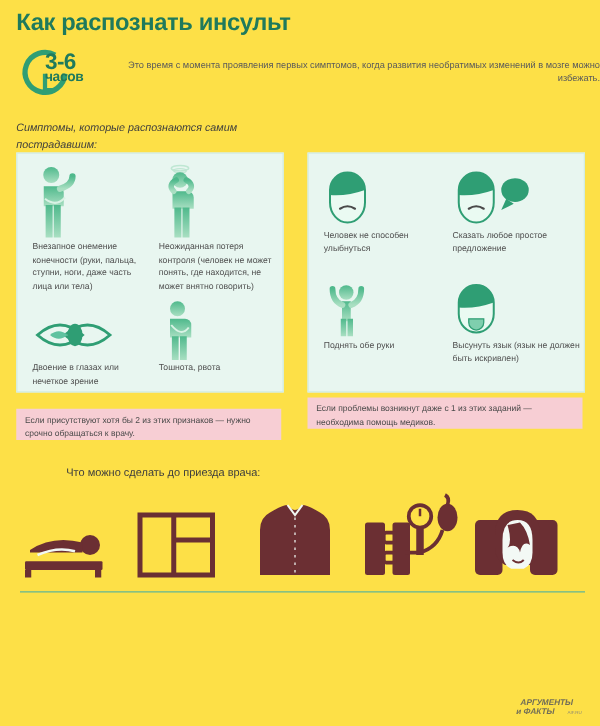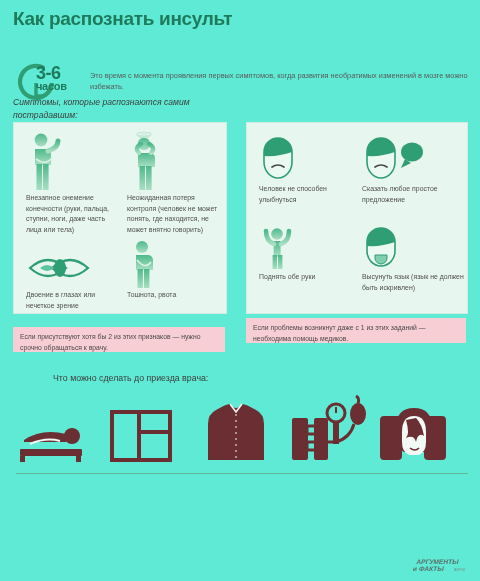--- a/index.html
+++ b/index.html
@@ -4,39 +4,39 @@
 <style>
   html,body{margin:0;padding:0;}
   body{
     width:480px;height:581px;
     background:#eef7f3;
     font-family:"Liberation Sans","DejaVu Sans",sans-serif;
     color:#4a4a4a;
     overflow:hidden;
     position:relative;
   }
-  .page{position:relative;width:480px;height:581px;background:#5eead4;}
+  .page{position:relative;width:480px;height:581px;background:#fde047;}
 
   
   .title{
     position:absolute;left:13px;top:8px;
     font-size:19px;font-weight:bold;color:#1f7a5c;
     letter-spacing:-0.3px;
   }
-  .clock-block{position:absolute;left:14px;top:38px;width:460px;height:42px;margin-top:24px;}
+  .clock-block{position:absolute;left:14px;top:38px;width:460px;height:42px;}
   .clock-icon{position:absolute;left:0;top:1px;width:44px;height:40px;}
   .clock-text{
     position:absolute;left:22px;top:2px;width:70px;
     font-weight:bold;color:#1f7a5c;line-height:1;
   }
   .clock-text .big{font-size:18px;display:block;letter-spacing:-0.5px;}
   .clock-text .small{font-size:11px;display:block;margin-top:-1px;letter-spacing:-0.3px;}
   .clock-desc{
     position:absolute;left:76px;top:8px;width:390px;
-    font-size:7.4px;line-height:1.55;color:#5a5a5a;
+    font-size:7.4px;line-height:1.55;color:#5a5a5a;text-align:right;
   }
 
   
   .col-head{
     position:absolute;font-size:8.6px;line-height:1.5;color:#3d3d3d;font-style:italic;
   }
   .col-head.left{left:13px;top:96px;width:215px;}
   .col-head.right{left:246px;top:96px;width:220px;}
 
   

